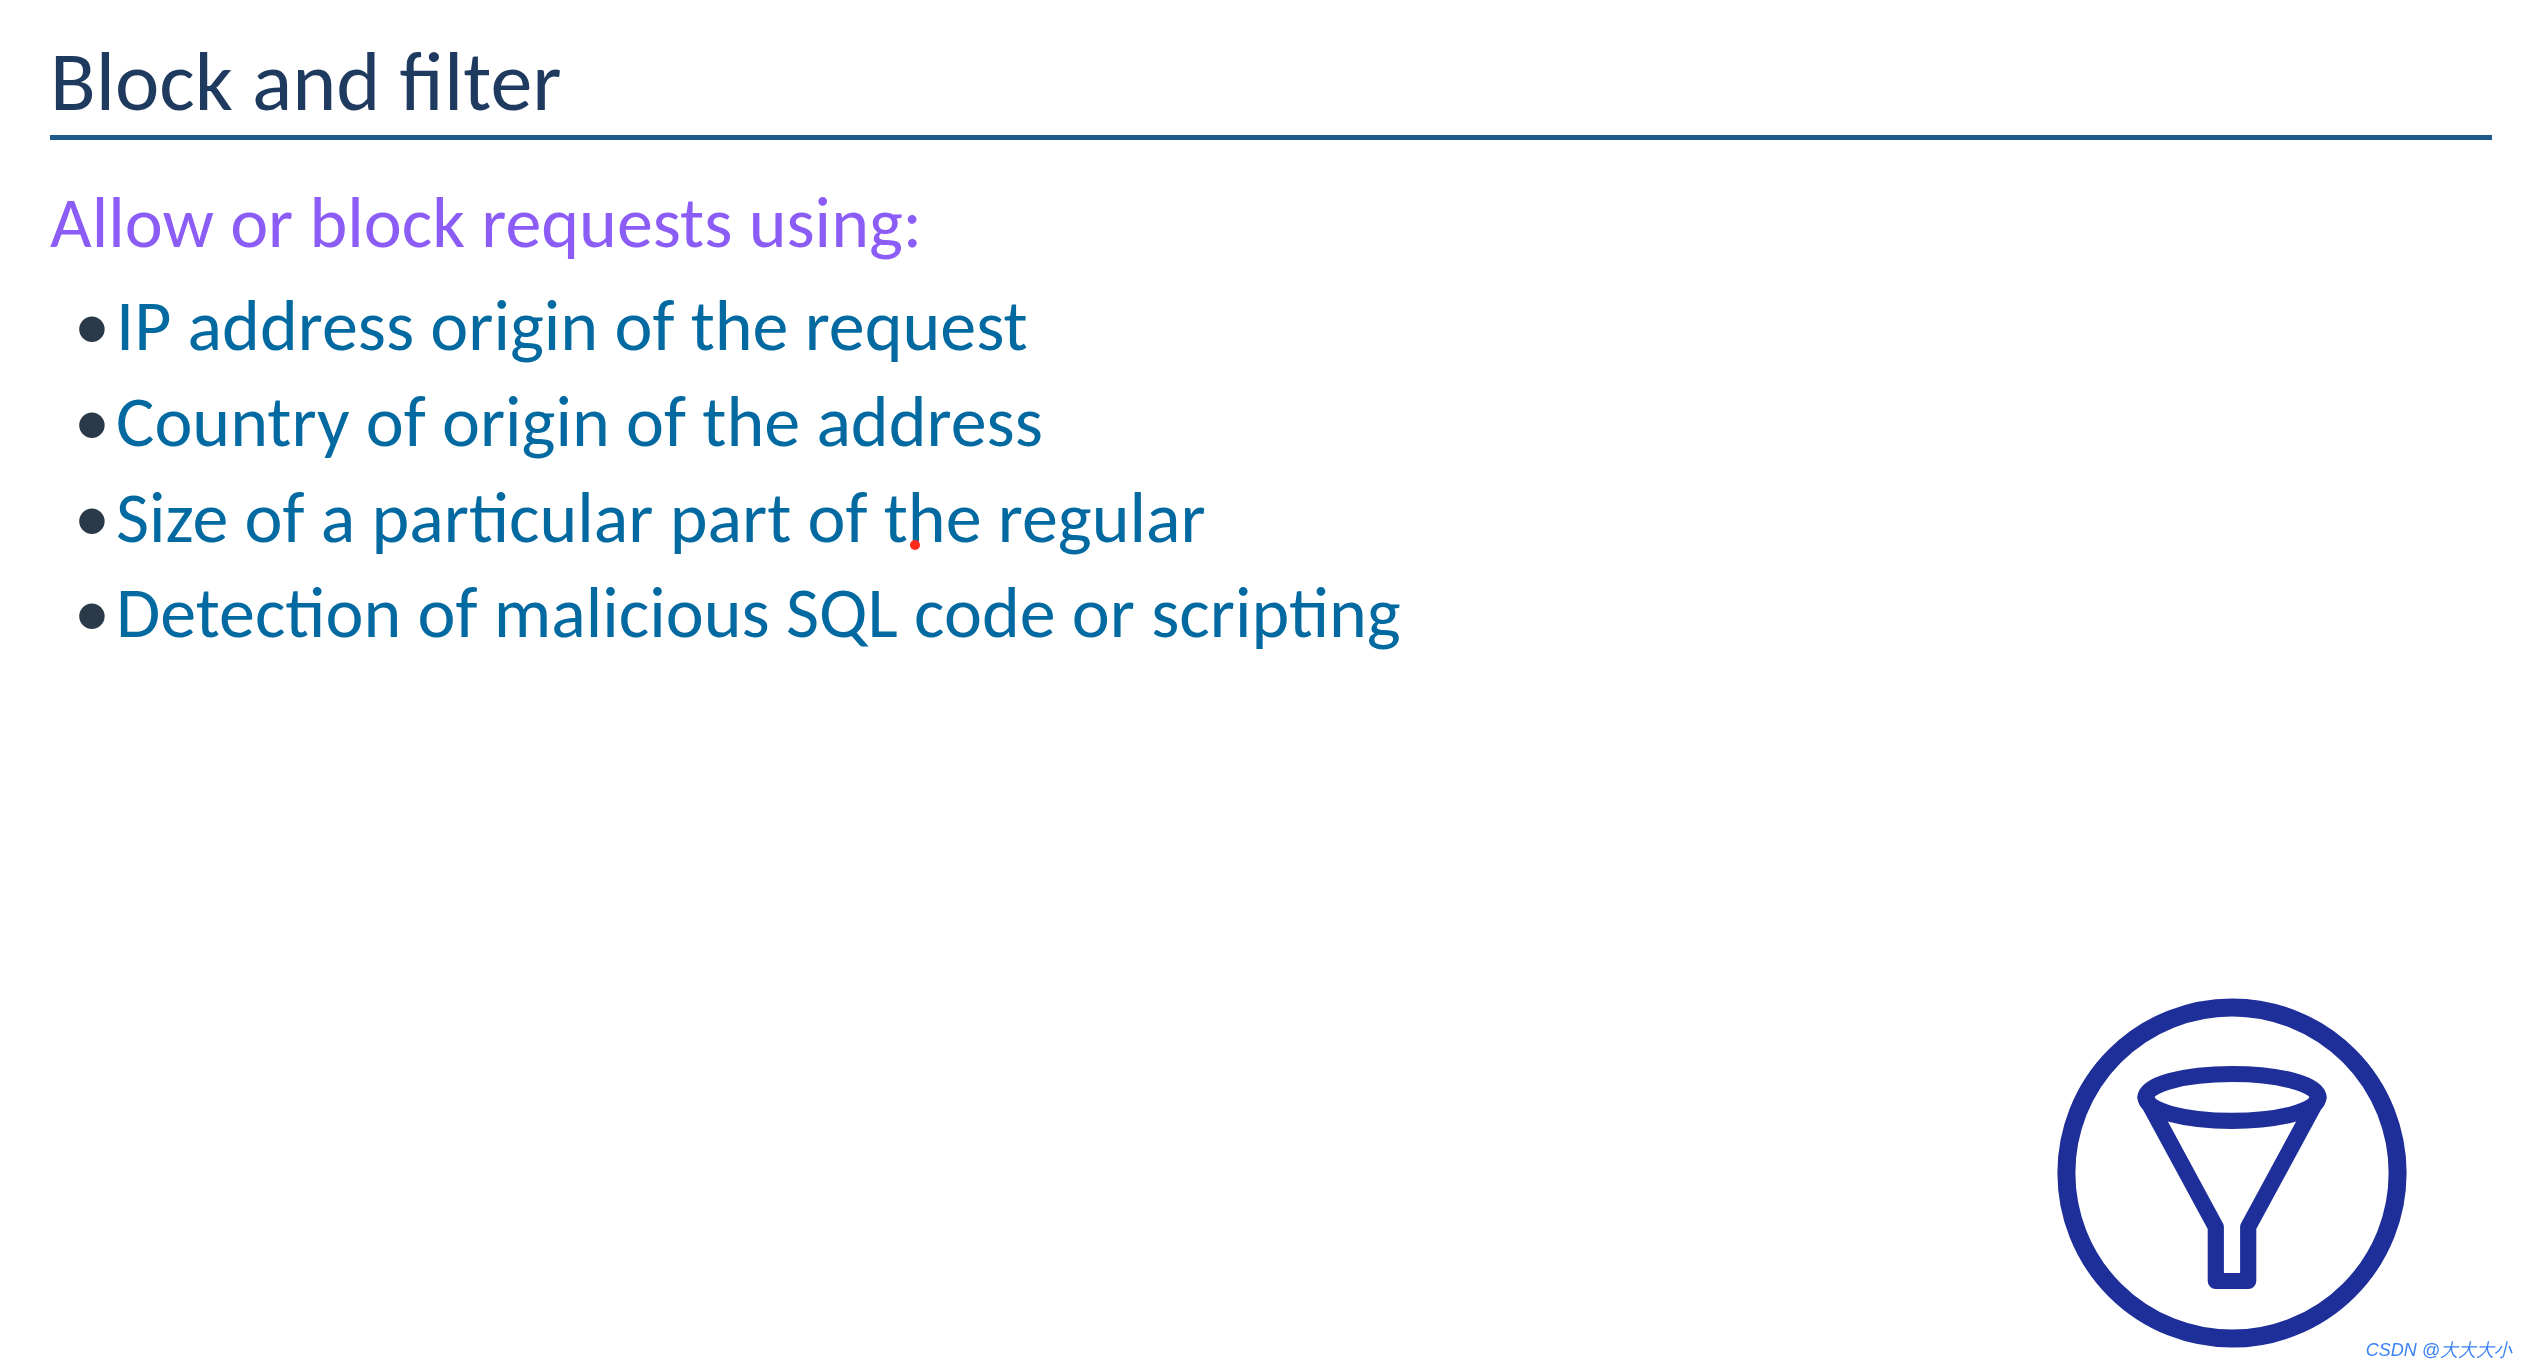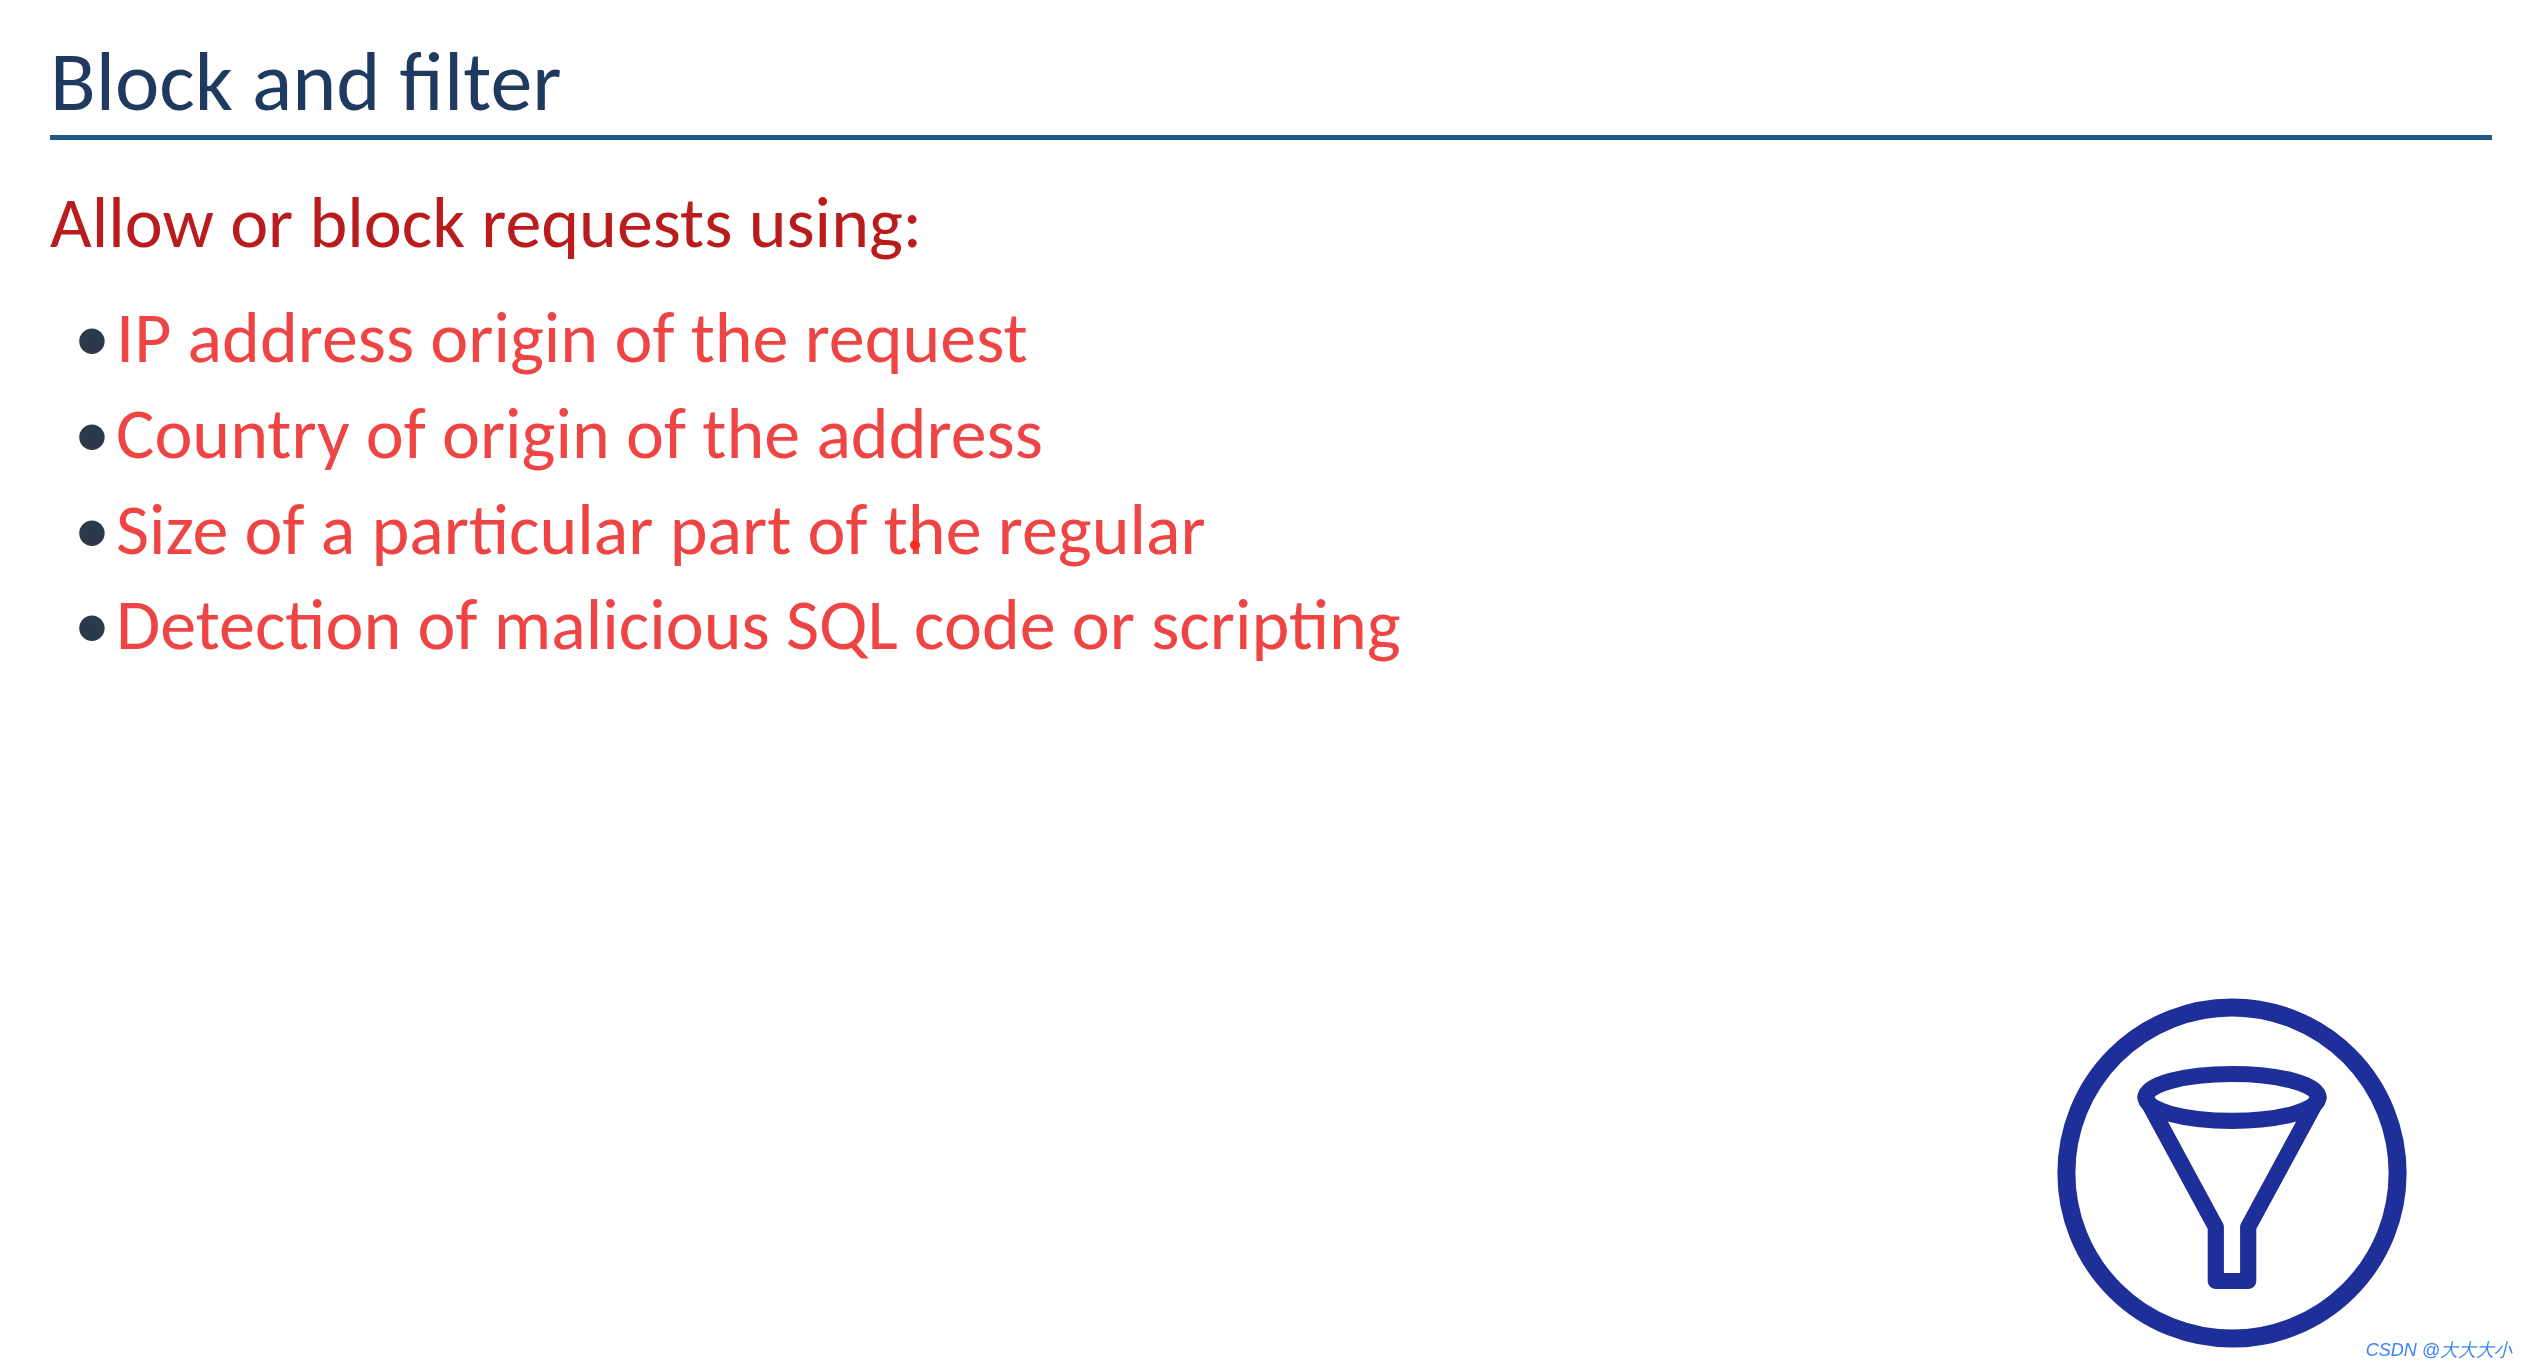--- a/index.html
+++ b/index.html
@@ -23,31 +23,31 @@
       margin-bottom: 2px;
     }
     .divider {
       border: none;
       border-top: 5px solid #1f5a8a;
       margin-bottom: 38px;
     }
     .intro {
       font-size: 72px;
       font-weight: 400;
-      color: #b91c1c;
-      margin-bottom: 24px;
+      color: #8b5cf6;
+      margin-bottom: 12px;
     }
     .bullet-list {
       list-style: none;
       padding-left: 24px;
     }
     .bullet-list li {
       font-size: 72px;
       font-weight: 400;
-      color: #ef4444;
+      color: #0369a1;
       line-height: 1.33;
       position: relative;
       padding-left: 42px;
     }
     .bullet-list li::before {
       content: "•";
       position: absolute;
       left: 0;
       top: 0;
       font-size: 72px;

